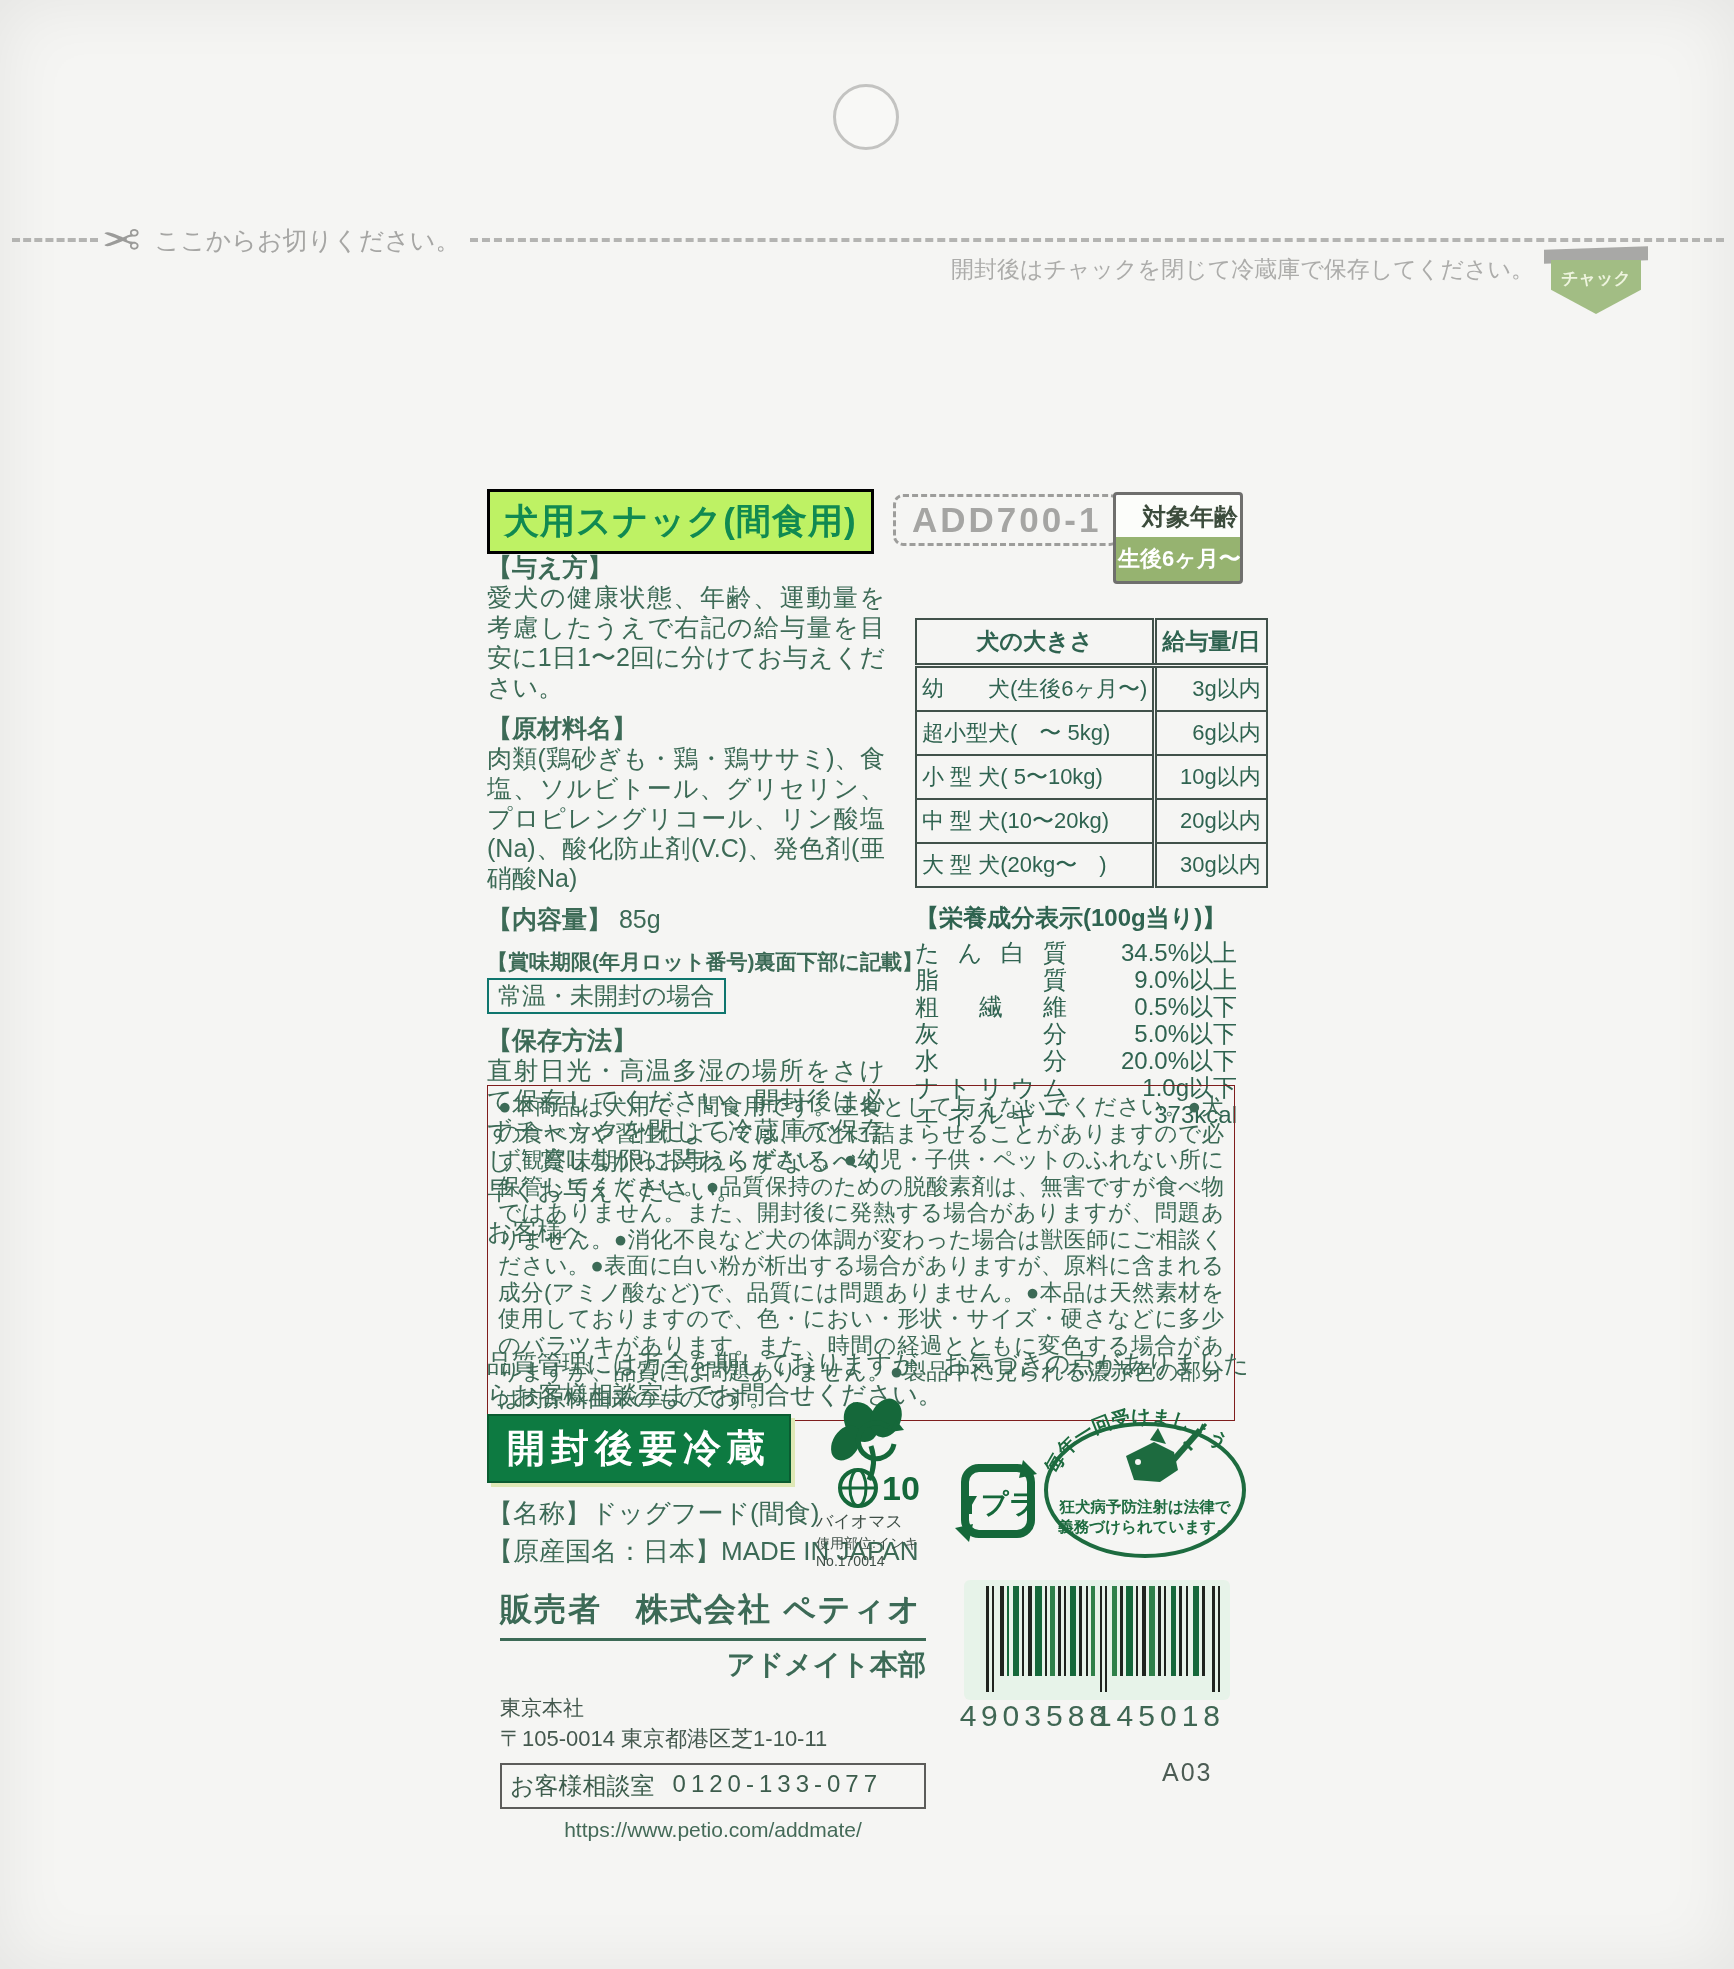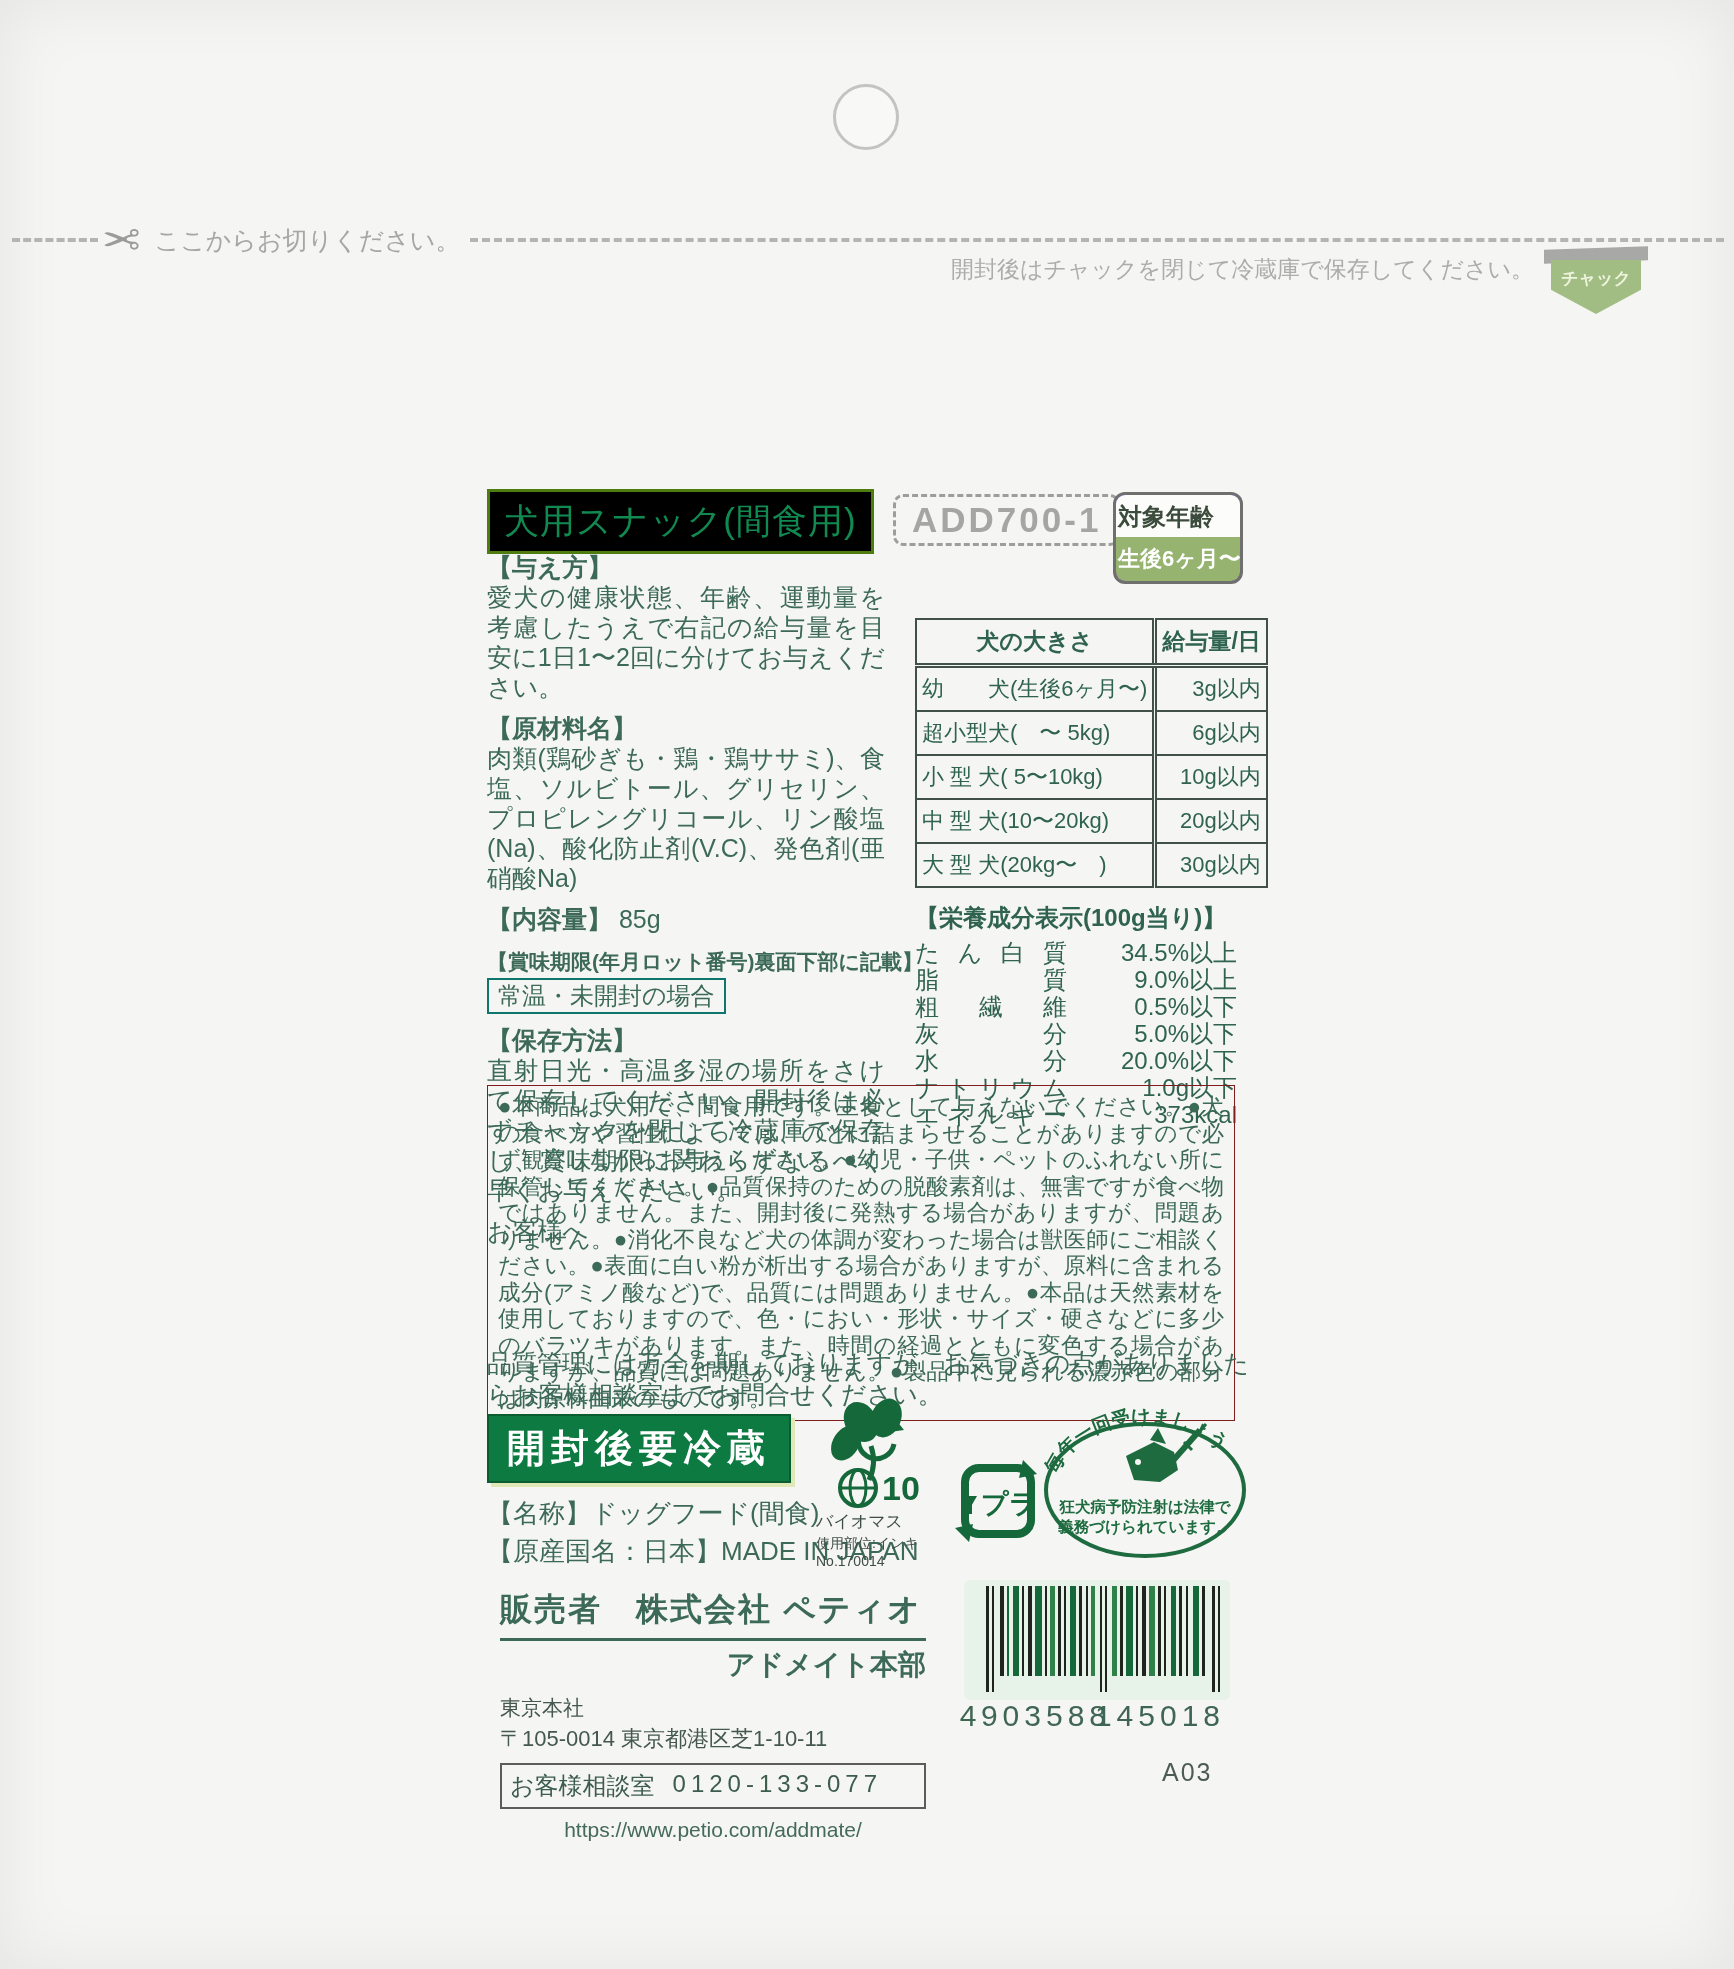--- a/index.html
+++ b/index.html
@@ -22,26 +22,26 @@
   .cut-label { font-size:25px; color:#a6a6a4; margin:0 10px; white-space:nowrap; }
   
   .zip-row { position:absolute; top:246px; right:86px; display:flex; align-items:flex-start; gap:10px; }
   .zip-note { font-size:23px; color:#acacaa; padding-top:8px; white-space:nowrap; }
   .zip-icon { width:104px; height:68px; position:relative; }
   .zip-rail { position:absolute; top:2px; left:0; right:0; height:14px; background:#a8a8a6; transform:skewY(-2deg); }
   .zip-tag { position:absolute; top:14px; left:7px; right:7px; bottom:0; background:#a2bd84;
     clip-path:polygon(0 0,100% 0,100% 55%,50% 100%,0 55%);
     display:flex; justify-content:center; color:#eef4de; font-weight:bold; font-size:17px; padding-top:7px; }
   
-  .title-box { position:absolute; left:487px; top:489px; border:3px solid #4d7c0f; background:#000000;
-    color:#108a51; font-size:35px; font-weight:normal; padding:6px 14px; letter-spacing:1px; white-space:nowrap; }
+  .title-box { position:absolute; left:487px; top:489px; border:3px solid #000000; background:#bef264;
+    color:#108a51; font-size:35px; font-weight:bold; padding:6px 14px; letter-spacing:1px; white-space:nowrap; }
   .add-code { position:absolute; left:893px; top:494px; border:3px dashed #9d9d9b; border-radius:10px;
     color:#a5a5a3; font-size:35px; font-weight:bold; padding:3px 16px; letter-spacing:3px; white-space:nowrap; }
   .age-box { position:absolute; left:1113px; top:492px; width:124px; border:3px solid #6f6f6d;
-    border-radius:12px; overflow:hidden; text-align:left; background:#6d28d9; }
+    border-radius:4px; overflow:hidden; text-align:right; background:#6d28d9; }
   .age-top { font-size:24px; font-weight:bold; color:#3c4c3c; padding:6px 2px 4px; background:#fcfdfa; white-space:nowrap;}
   .age-bottom { font-size:22px; font-weight:bold; color:#ffffff; background:#96b370; padding:7px 2px; white-space:nowrap;}
   
   .left-col { position:absolute; left:487px; top:552px; width:398px; font-size:25px; line-height:30px; }
   .sec-title { font-weight:bold; }
   .mt { margin-top:11px; }
   .body-text { text-align:justify; }
   .expiry-line { font-size:21px; margin-top:13px; white-space:nowrap; font-weight:bold; }
   .cond-box { display:inline-block; border:2px solid #0f766e; padding:1px 9px; margin-top:1px; font-size:24px; }
   

